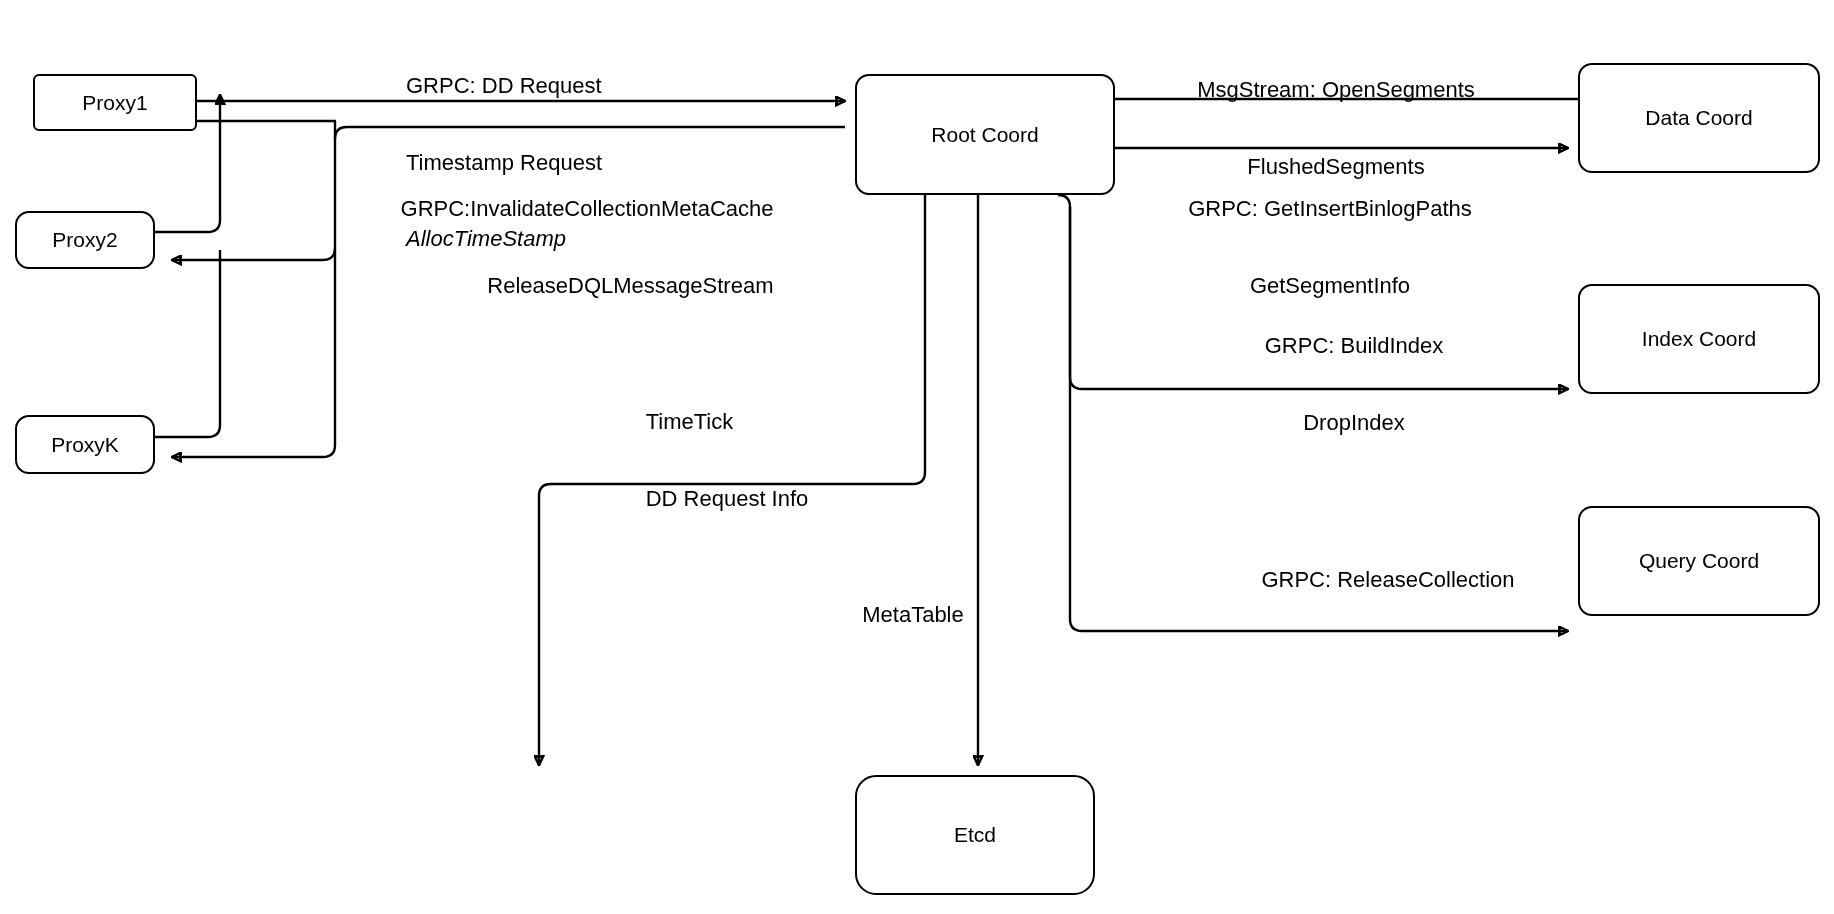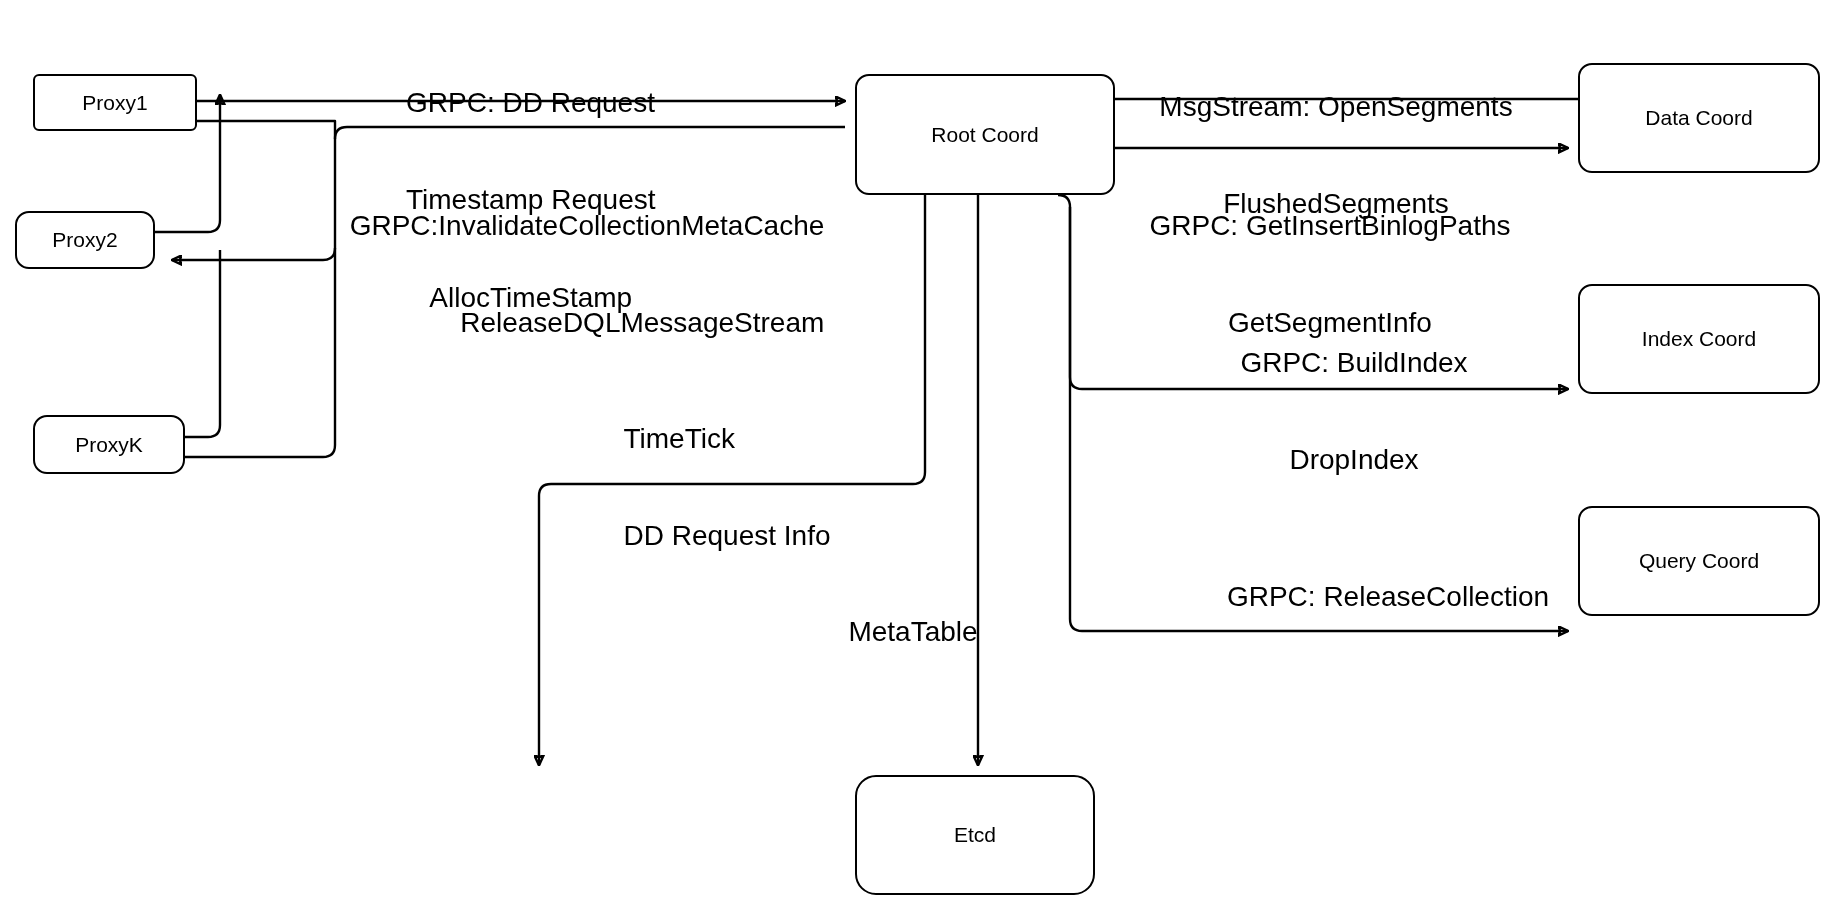--- a/index.html
+++ b/index.html
@@ -29,21 +29,21 @@
   }
   .node-label {
     font-size: 21px;
     color: #000000;
     line-height: 1.2;
     text-align: center;
     white-space: nowrap;
   }
   .edge-label {
     position: absolute;
-    font-size: 28px;
+    font-size: 22px;
     color: #000000;
     line-height: 1.16;
     white-space: pre;
     z-index: 4;
     background: transparent;
   }
   .el-center { text-align: center; transform: translateX(-50%); }
   .el-left   { text-align: left; }
   svg.wires {
     position: absolute;
@@ -99,21 +99,21 @@
   </svg>
 
   <div class="node" style="left:33px; top:74px; width:164px; height:57px;border-radius:6px;">
     <span class="node-label">Proxy1</span>
   </div>
 
   <div class="node" style="left:15px; top:211px; width:140px; height:58px;">
     <span class="node-label">Proxy2</span>
   </div>
 
-  <div class="node" style="left:33px; top:415px; width:152px; height:59px;">
+  <div class="node" style="left:15px; top:415px; width:140px; height:59px;">
     <span class="node-label">ProxyK</span>
   </div>
 
   <div class="node" style="left:855px; top:74px; width:260px; height:121px;">
     <span class="node-label">Root Coord</span>
   </div>
 
   <div class="node" style="left:1578px; top:284px; width:242px; height:110px;">
     <span class="node-label">Index Coord</span>
   </div>
@@ -127,21 +127,21 @@
   </div>
 
 
   <div class="node" style="left:855px; top:775px; width:240px; height:120px;border-radius:21px;">
     <span class="node-label">Etcd</span>
   </div>
 
   <div class="edge-label el-left" style="left:406px; top:22px;">
     <div>GRPC: DD Request</div>
     <div style="text-align:left;">Timestamp Request</div>
-    <div style="text-align:center;">AllocTimeStamp</div>
+    <div style="text-align:left;font-style:italic;">AllocTimeStamp</div>
   </div>
 
   <div class="edge-label el-center" style="left:587px; top:145px; text-align:right;">
     <div>GRPC:InvalidateCollectionMetaCache</div>
     <div>ReleaseDQLMessageStream</div>
   </div>
 
   <div class="edge-label el-center" style="left:1330px; top:145px; text-align:center;">
     <div>GRPC: GetInsertBinlogPaths</div>
     <div>GetSegmentInfo</div>

